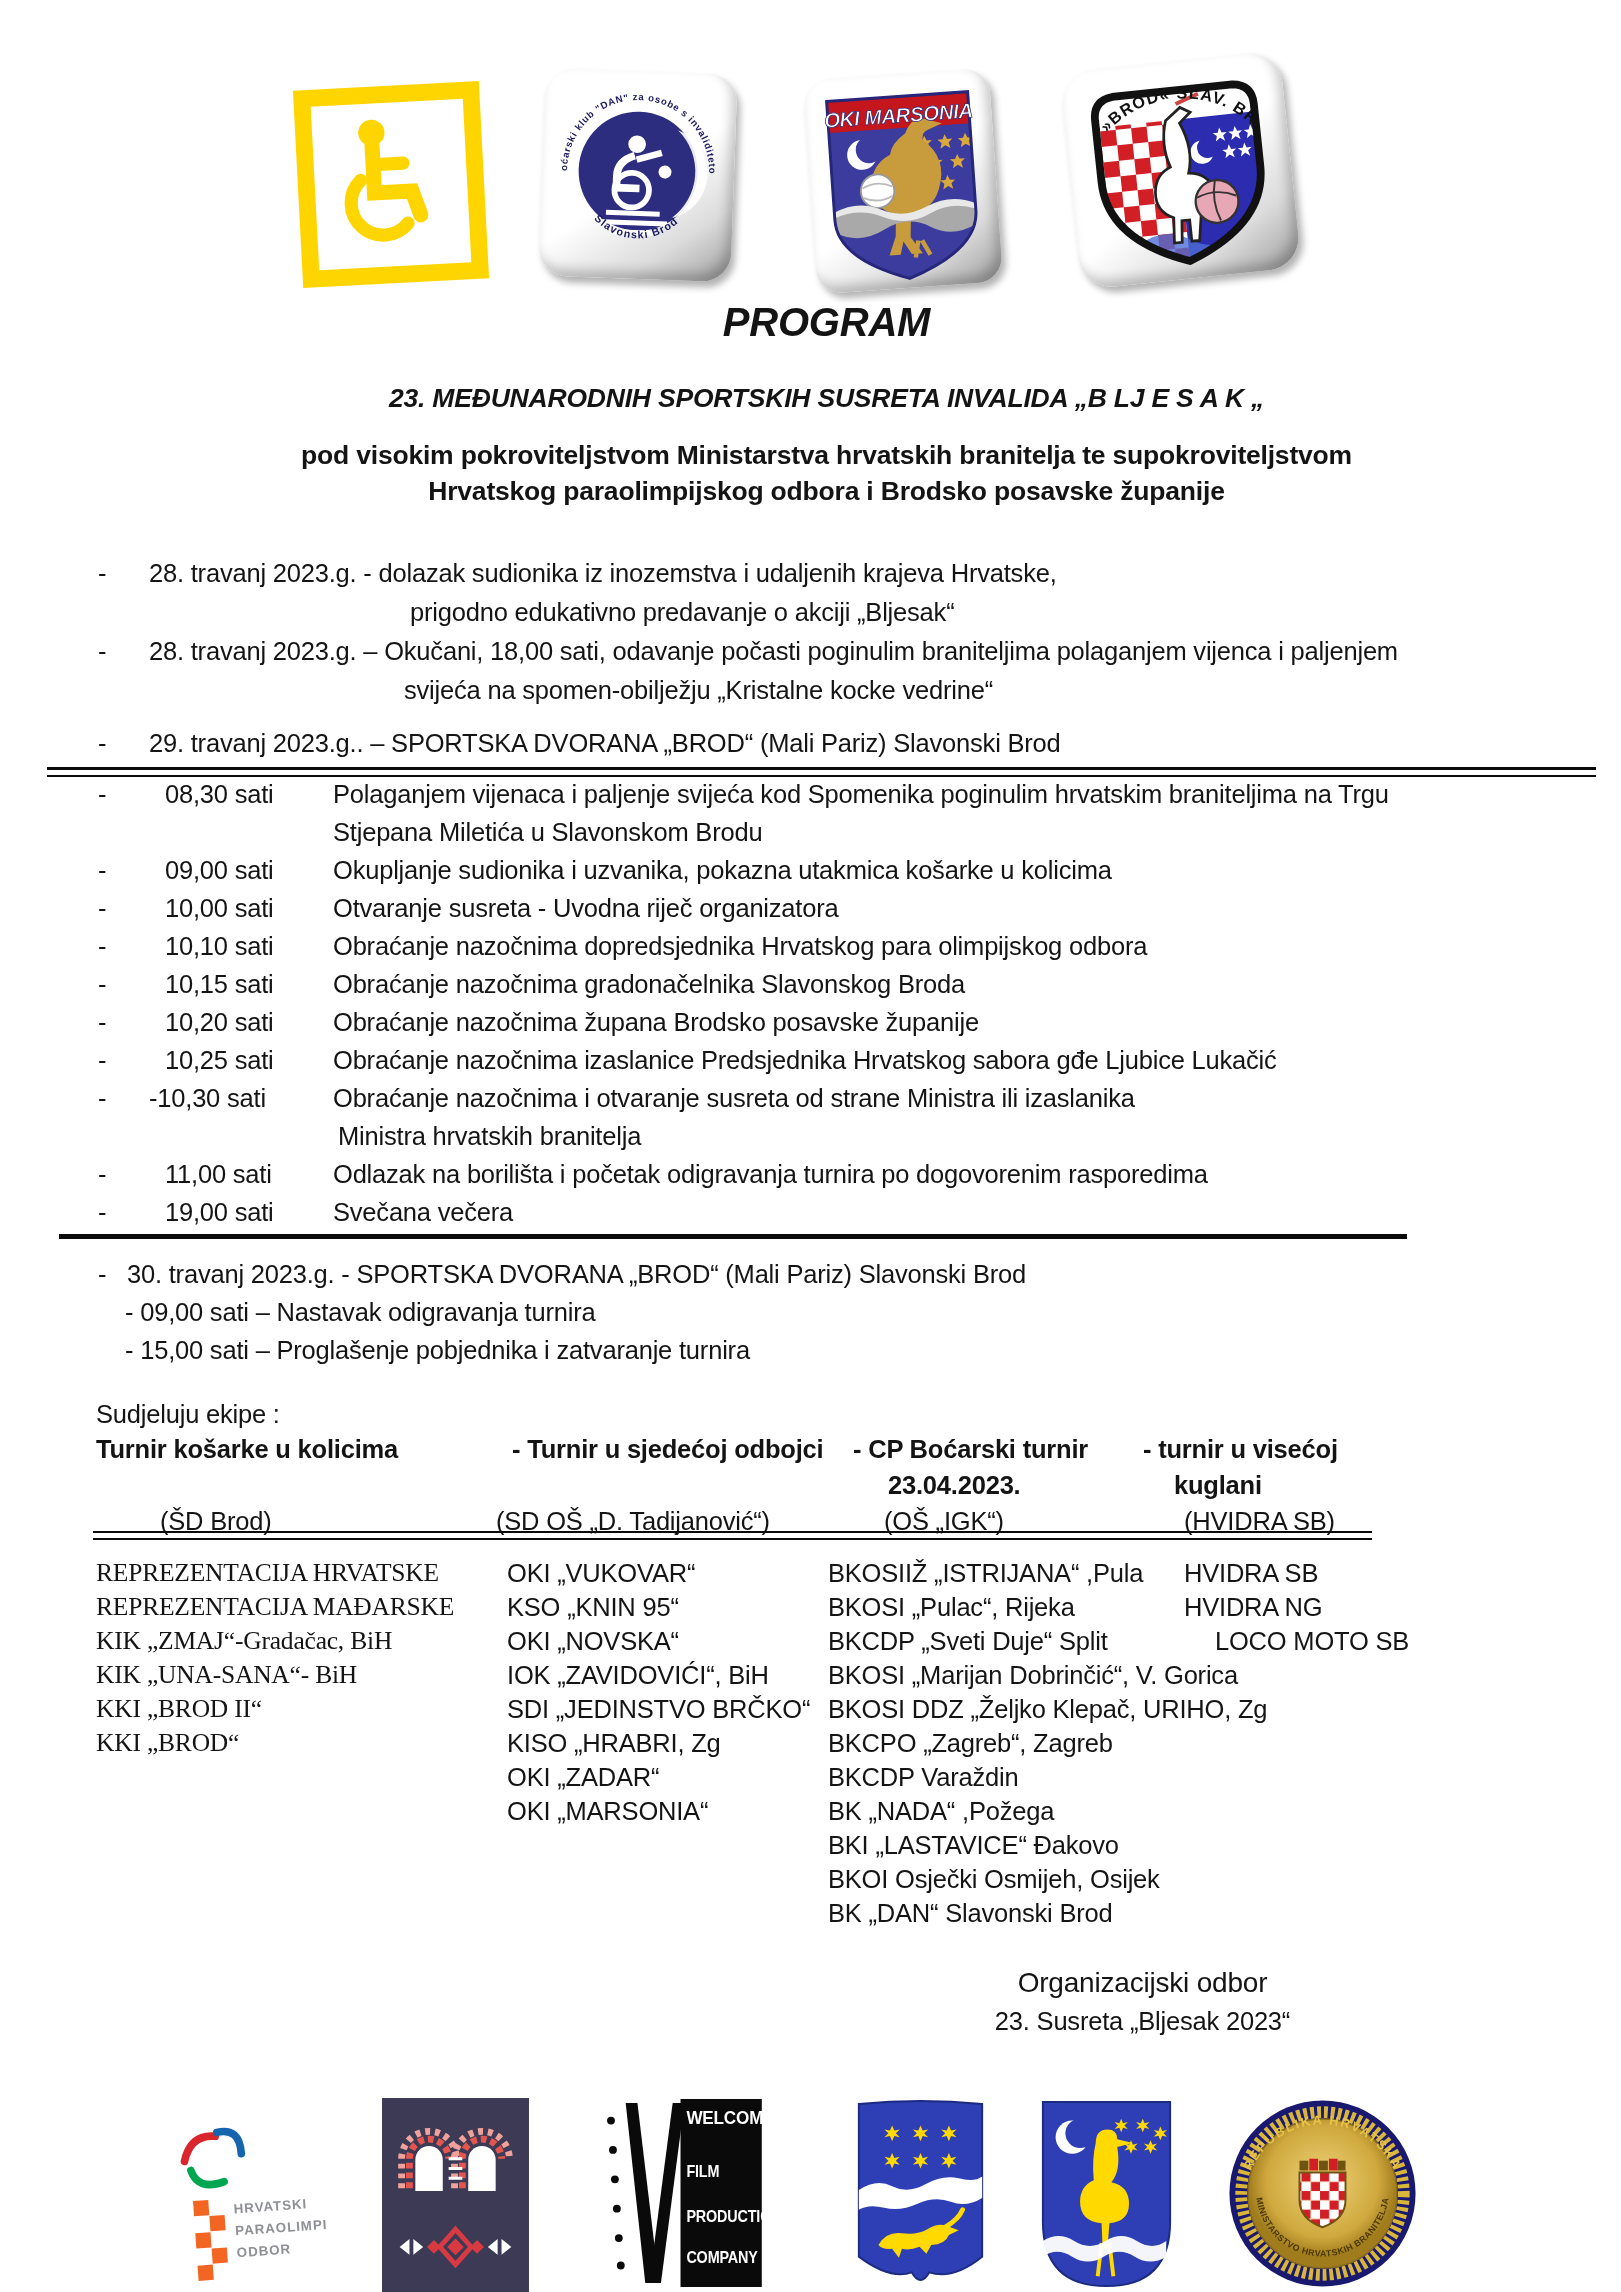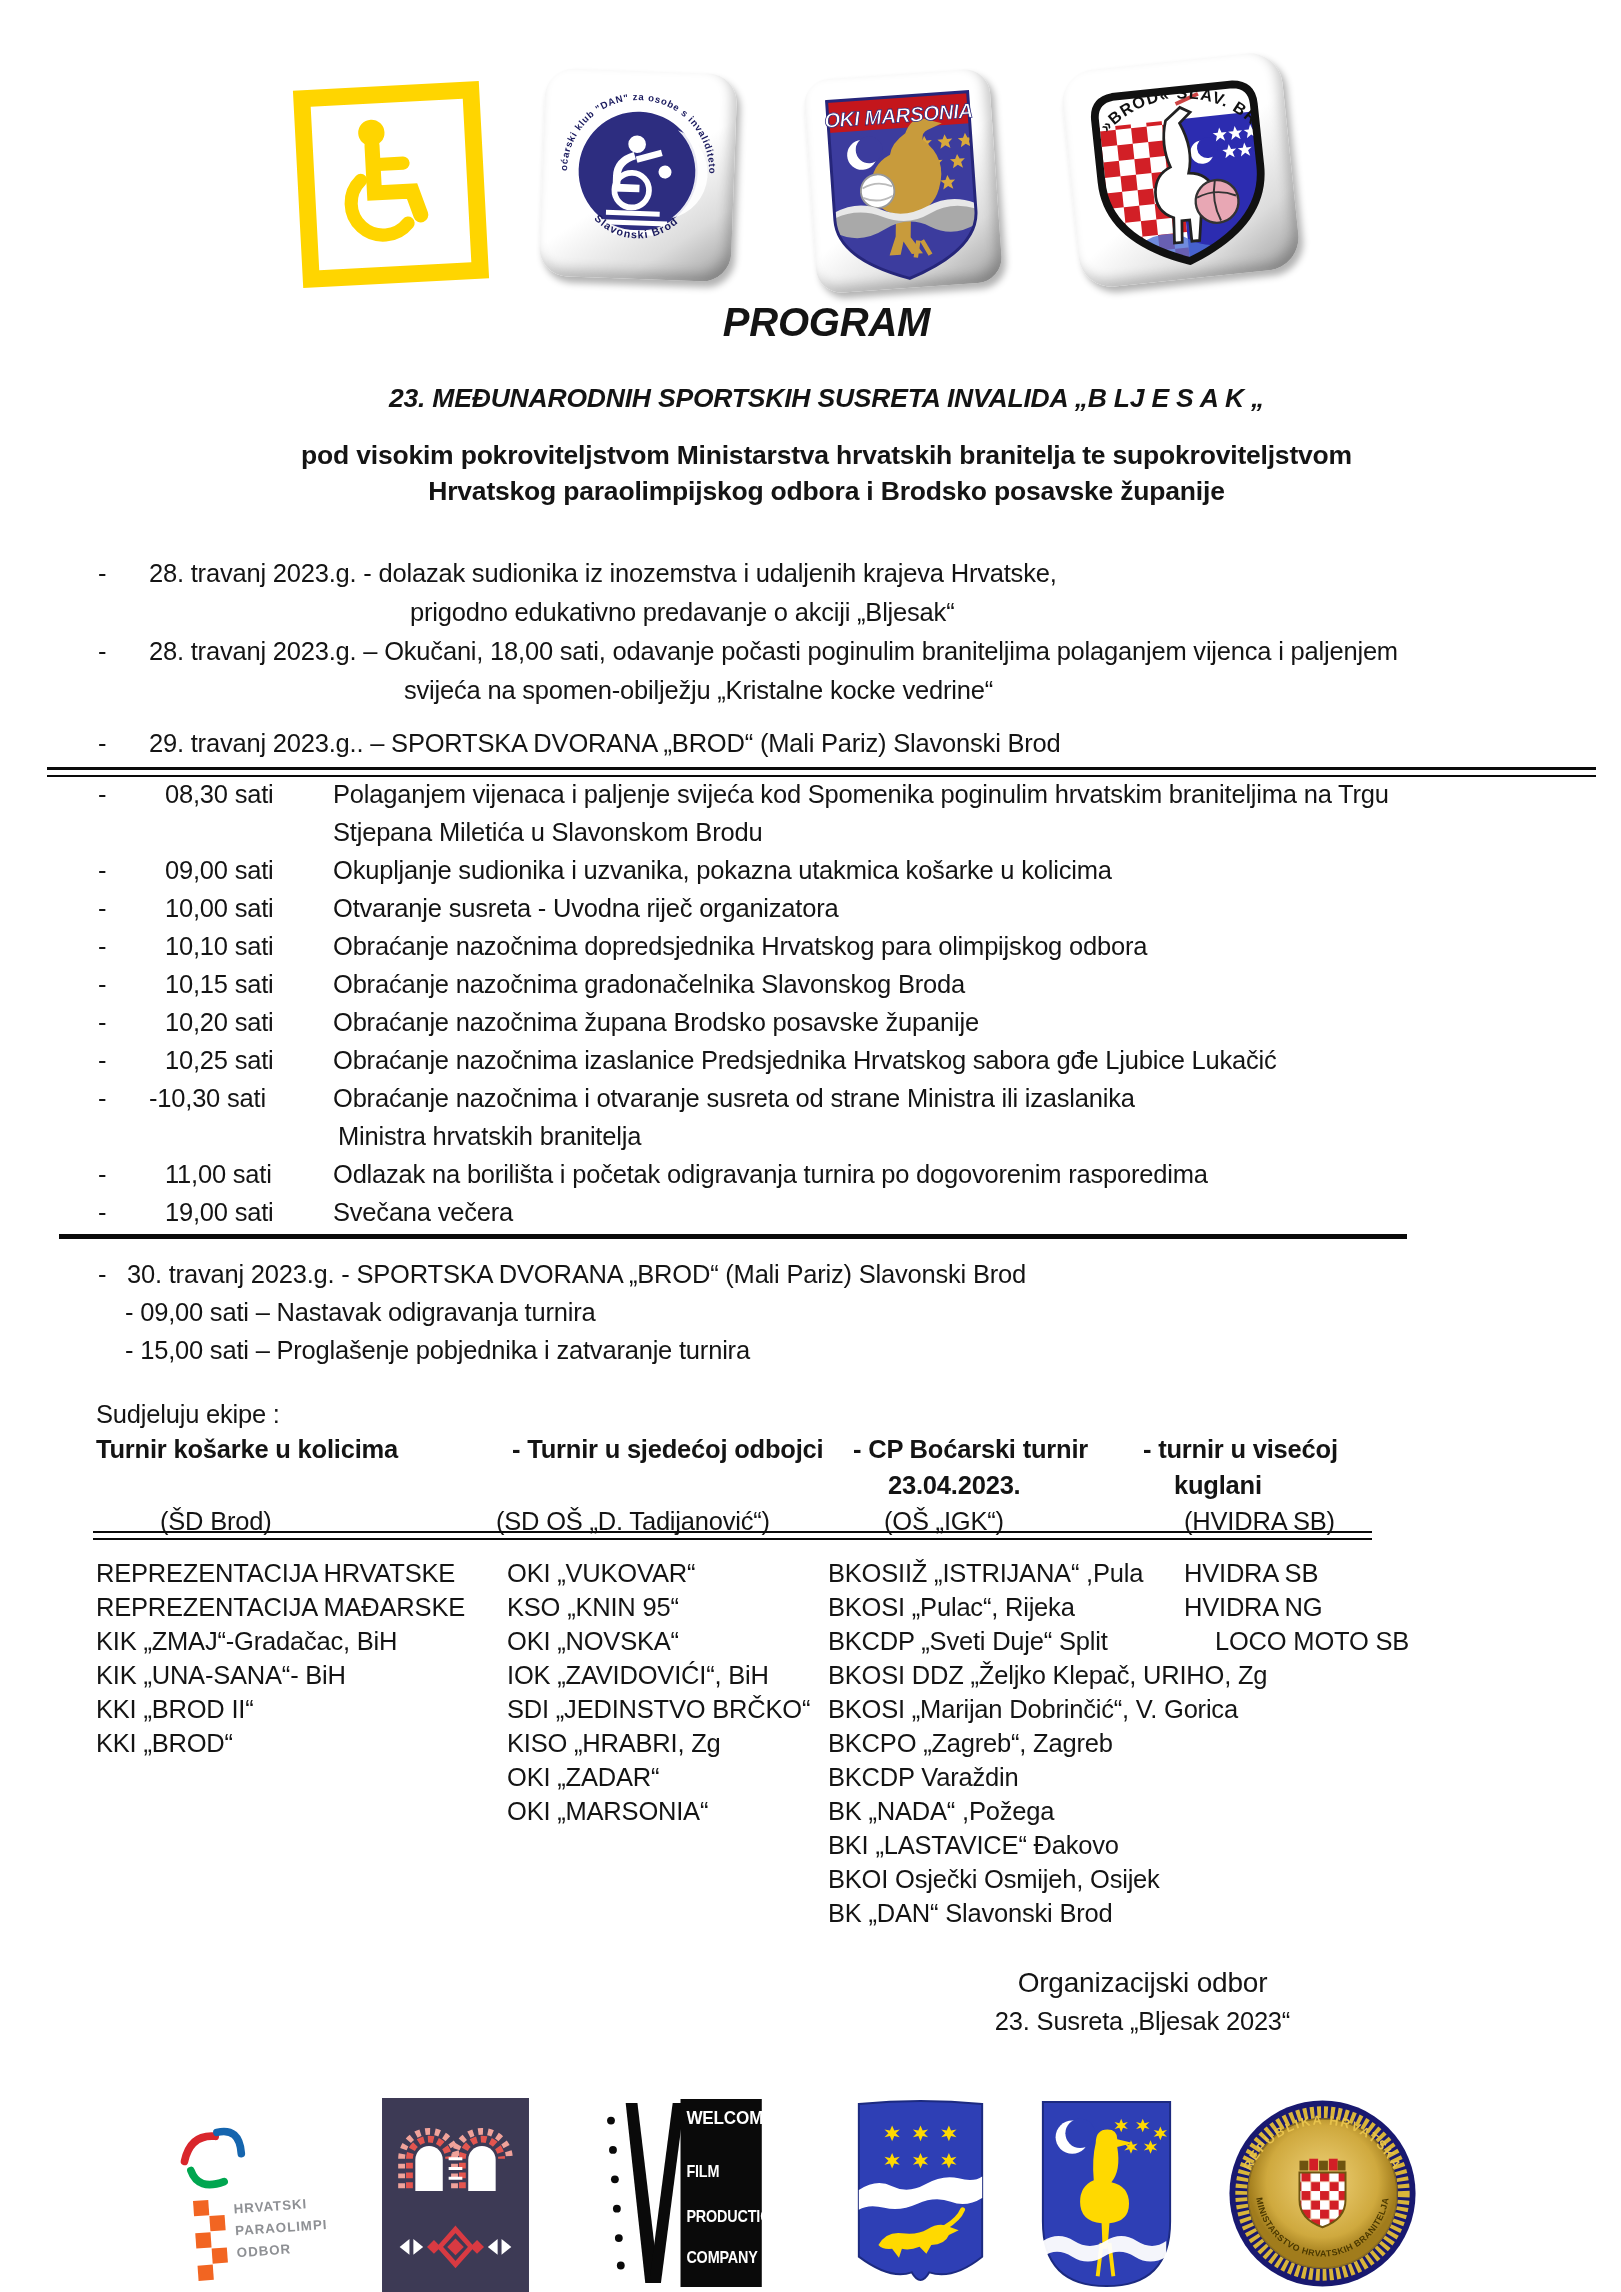--- a/index.html
+++ b/index.html
@@ -267,21 +267,21 @@
   <div class="t b" style="left:888px;top:1471px;">23.04.2023.</div>
   <div class="t b" style="left:1174px;top:1471px;">kuglani</div>
 
   <div class="t" style="left:160px;top:1507px;">(ŠD Brod)</div>
   <div class="t" style="left:496px;top:1507px;">(SD OŠ „D. Tadijanović“)</div>
   <div class="t" style="left:884px;top:1507px;">(OŠ „IGK“)</div>
   <div class="t" style="left:1184px;top:1507px;">(HVIDRA SB)</div>
 
   <div class="rule-c" style="top:1531px;"></div>
 
-  <div class="col" style="left:96px;top:1556px;">
+  <div class="col" style="left:96px;top:1556px;font-family:Liberation Serif, serif;">
     <div class="item">REPREZENTACIJA HRVATSKE</div>
     <div class="item">REPREZENTACIJA MAĐARSKE</div>
     <div class="item">KIK „ZMAJ“-Gradačac, BiH</div>
     <div class="item">KIK „UNA-SANA“- BiH</div>
     <div class="item">KKI „BROD II“</div>
     <div class="item">KKI „BROD“</div>
   </div>
   <div class="col" style="left:507px;top:1556px;">
     <div class="item">OKI „VUKOVAR“</div>
     <div class="item">KSO „KNIN 95“</div>
@@ -289,22 +289,22 @@
     <div class="item">IOK „ZAVIDOVIĆI“, BiH</div>
     <div class="item">SDI „JEDINSTVO BRČKO“</div>
     <div class="item">KISO „HRABRI, Zg</div>
     <div class="item">OKI „ZADAR“</div>
     <div class="item">OKI „MARSONIA“</div>
   </div>
   <div class="col" style="left:828px;top:1556px;">
     <div class="item">BKOSIIŽ „ISTRIJANA“ ,Pula</div>
     <div class="item">BKOSI „Pulac“, Rijeka</div>
     <div class="item">BKCDP „Sveti Duje“ Split</div>
+    <div class="item">BKOSI „Marijan Dobrinčić“, V. Gorica</div>
     <div class="item">BKOSI DDZ „Željko Klepač, URIHO, Zg</div>
-    <div class="item">BKOSI „Marijan Dobrinčić“, V. Gorica</div>
     <div class="item">BKCPO „Zagreb“, Zagreb</div>
     <div class="item">BKCDP Varaždin</div>
     <div class="item">BK „NADA“ ,Požega</div>
     <div class="item">BKI „LASTAVICE“ Đakovo</div>
     <div class="item">BKOI Osječki Osmijeh, Osijek</div>
     <div class="item">BK „DAN“ Slavonski Brod</div>
   </div>
   <div class="col" style="left:1184px;top:1556px;">
     <div class="item">HVIDRA SB</div>
     <div class="item">HVIDRA NG</div>

